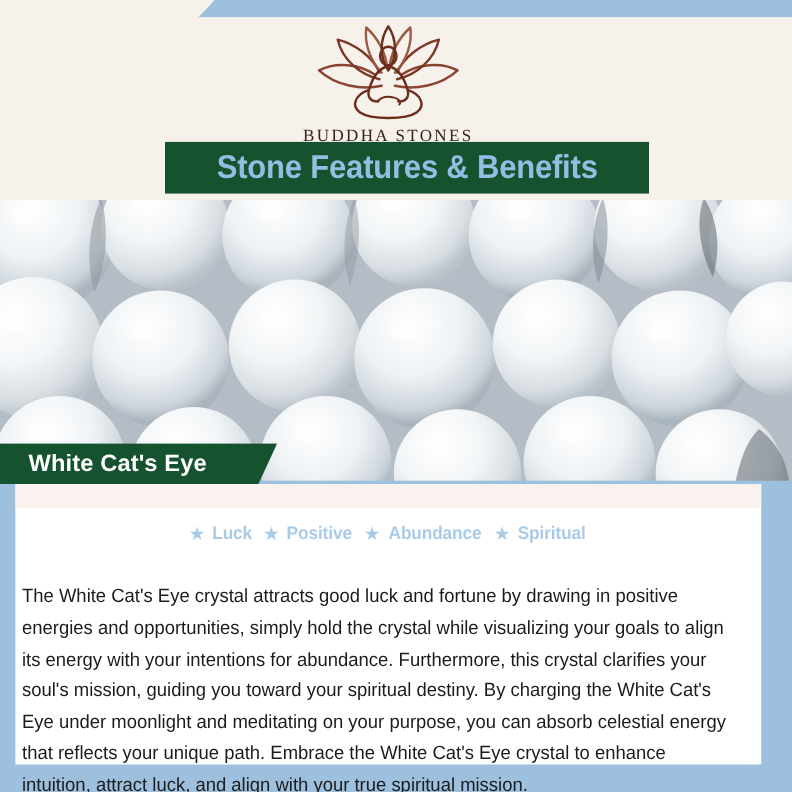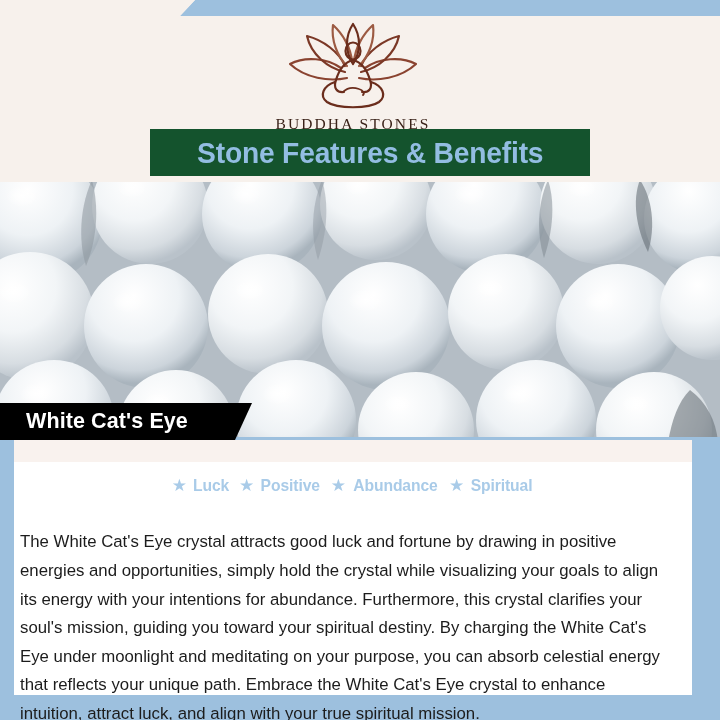--- a/index.html
+++ b/index.html
@@ -93,21 +93,21 @@
     background: #c9d2d8;
     z-index: 1;
   }
   .photo-svg { display: block; width: 720px; height: 262px; }
 
   
   .name-banner {
     position: absolute;
     left: 0; top: 403px;
     width: 252px; height: 37px;
-    background: #000000;
+    background: #14532d;
     clip-path: polygon(0 0, 252px 0, 235px 37px, 0 37px);
     z-index: 4;
     display: flex;
     align-items: center;
   }
   .name-text {
     margin-left: 26px;
     color: #ffffff;
     font-size: 21.5px;
     font-weight: bold;

